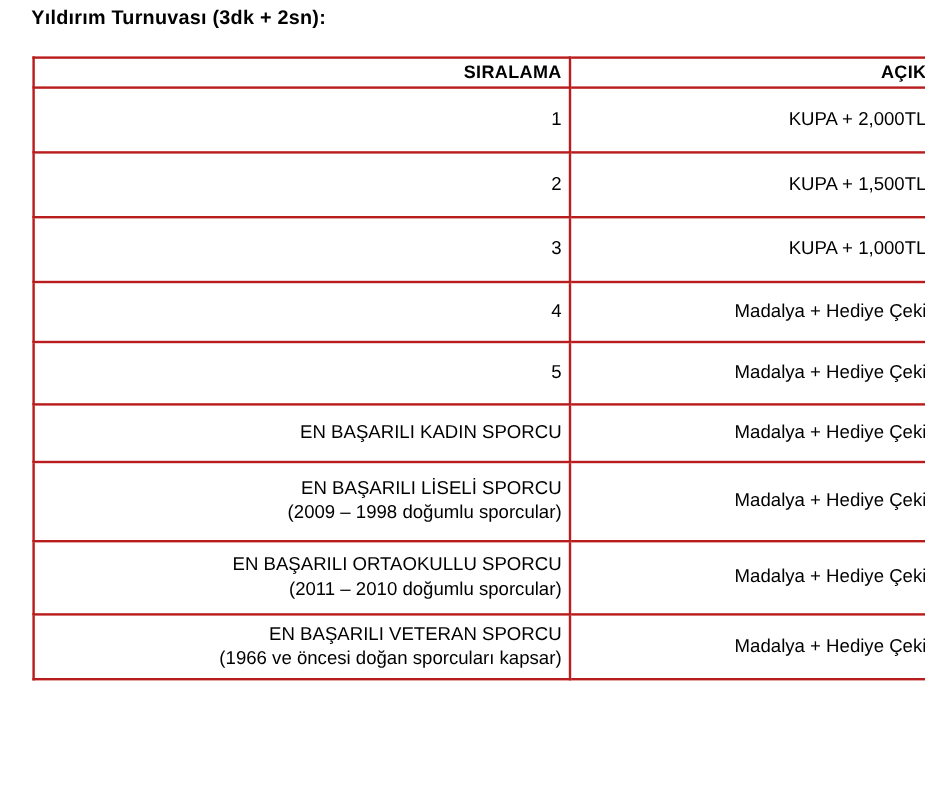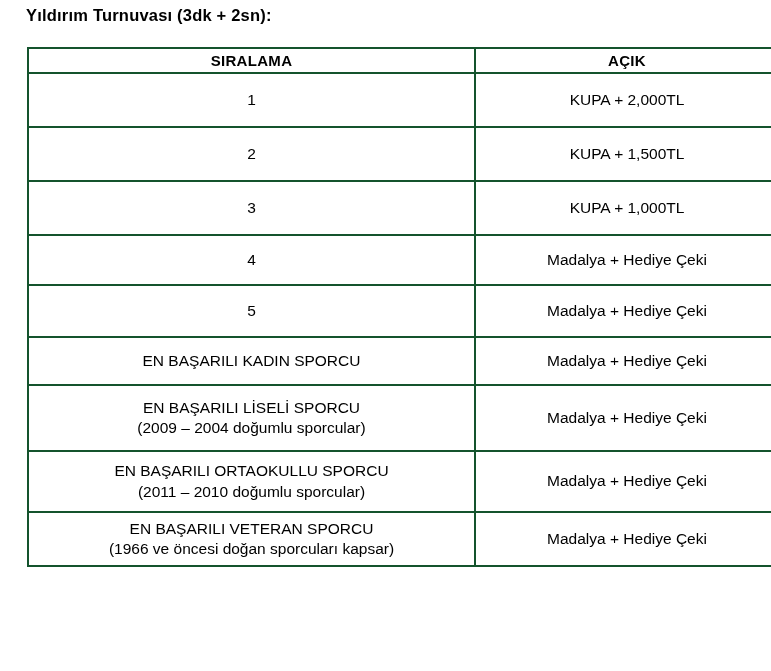--- a/index.html
+++ b/index.html
@@ -31,22 +31,22 @@
   table.prize-table {
     position: absolute;
     left: 11px;
     top: 47px;
     border-collapse: collapse;
     table-layout: fixed;
     width: 751px;
   }
   table.prize-table th,
   table.prize-table td {
-    border: 2px solid #14532d;
-    text-align: center;
+    border: 2px solid #b91c1c;
+    text-align: right;
     vertical-align: middle;
     padding: 0 6px;
     font-size: 15.5px;
     line-height: 1.32;
     overflow: hidden;
   }
   table.prize-table th {
     font-weight: bold;
     font-size: 15px;
     letter-spacing: 0.3px;
@@ -103,21 +103,21 @@
         <td>5</td>
         <td>Madalya + Hediye Çeki</td>
       </tr>
       <tr class="h56">
         <td>EN BAŞARILI KADIN SPORCU</td>
         <td>Madalya + Hediye Çeki</td>
       </tr>
       <tr class="h66">
         <td>
           <span class="rank-line">EN BAŞARILI LİSELİ SPORCU</span>
-          <span class="rank-note">(2009 – 2004 doğumlu sporcular)</span>
+          <span class="rank-note">(2009 – 1998 doğumlu sporcular)</span>
         </td>
         <td>Madalya + Hediye Çeki</td>
       </tr>
       <tr class="h62">
         <td>
           <span class="rank-line">EN BAŞARILI ORTAOKULLU SPORCU</span>
           <span class="rank-note">(2011 – 2010 doğumlu sporcular)</span>
         </td>
         <td>Madalya + Hediye Çeki</td>
       </tr>

